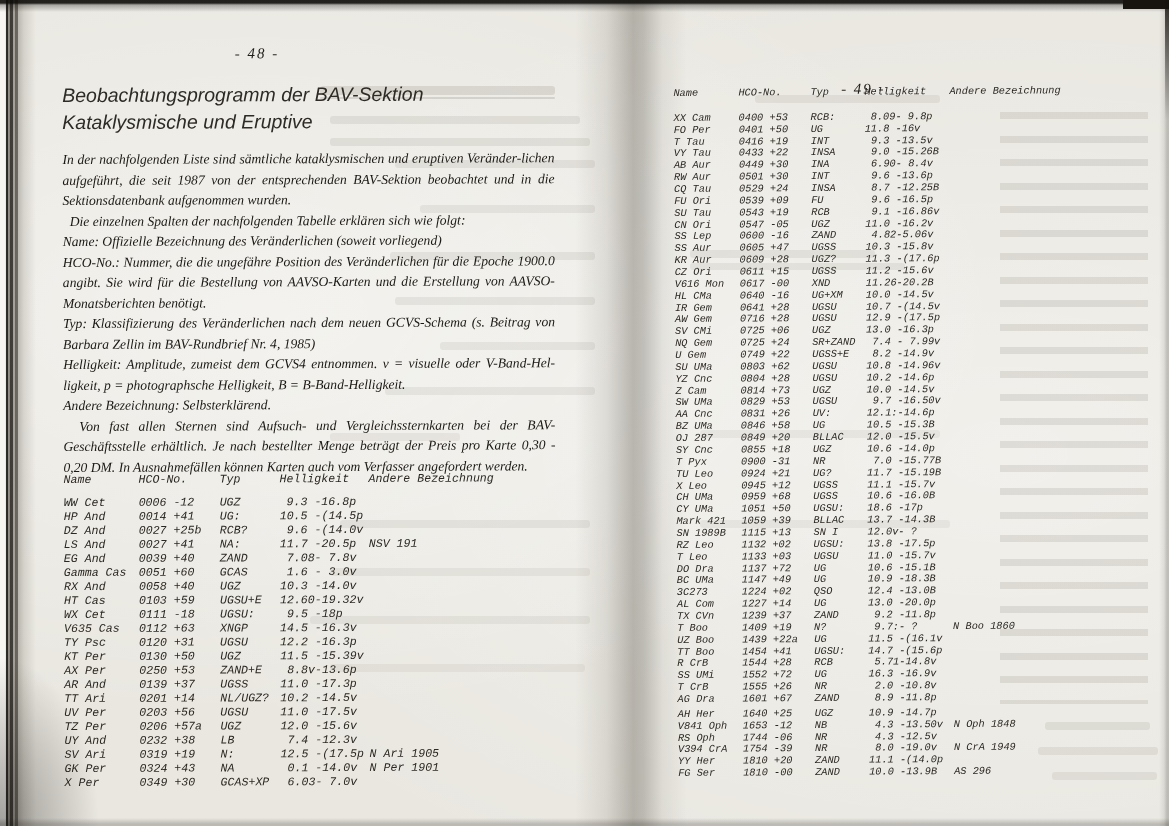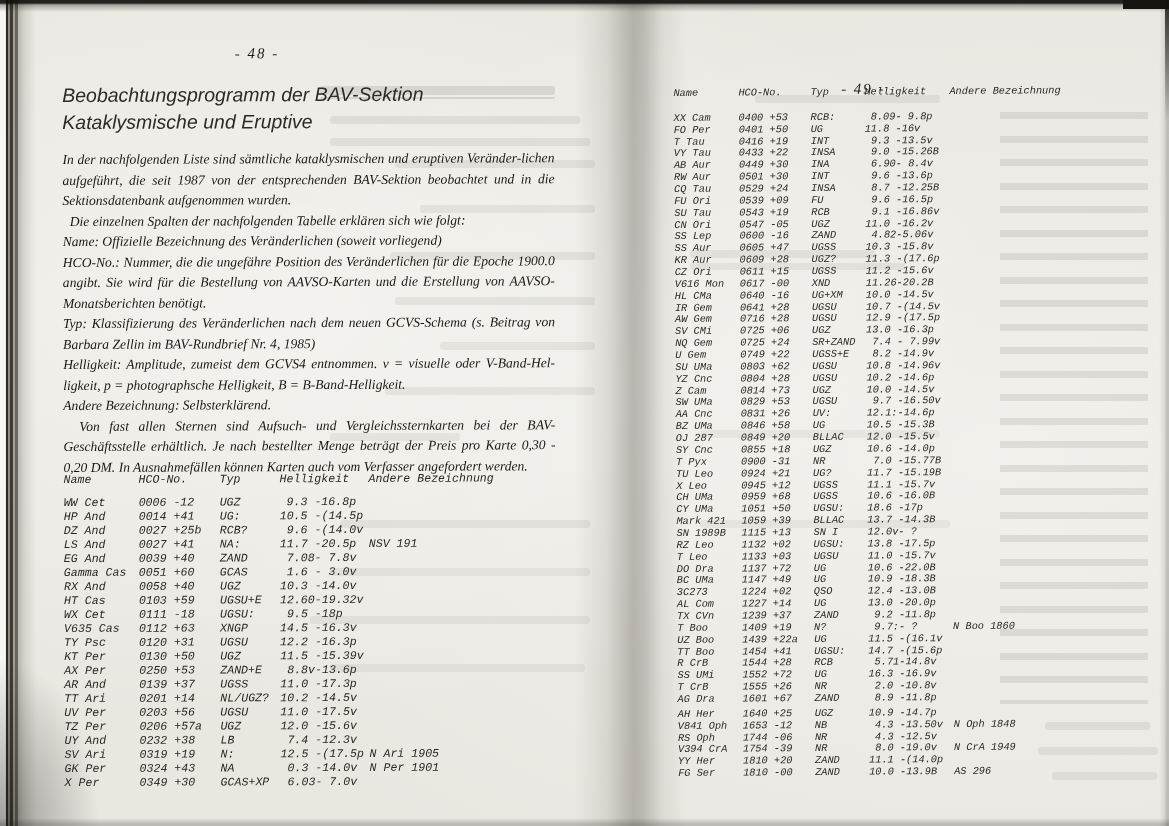--- a/index.html
+++ b/index.html
@@ -304,21 +304,21 @@
             <span class="tcell">0319 +19</span>
             <span class="tcell">N:</span>
             <span class="tcell">12.5 -(17.5p</span>
             <span class="tcell">N Ari 1905</span>
           </div>
 
           <div class="trow">
             <span class="tcell">GK Per</span>
             <span class="tcell">0324 +43</span>
             <span class="tcell">NA</span>
-            <span class="tcell"> 0.3 -14.0v</span>
+            <span class="tcell"> 0.1 -14.0v</span>
             <span class="tcell">N Per 1901</span>
           </div>
 
           <div class="trow">
             <span class="tcell">X Per</span>
             <span class="tcell">0349 +30</span>
             <span class="tcell">GCAS+XP</span>
             <span class="tcell"> 6.03- 7.0v</span>
             <span class="tcell"></span>
           </div>
@@ -640,21 +640,21 @@
             <span class="tcell">1133 +03</span>
             <span class="tcell">UGSU</span>
             <span class="tcell">11.0 -15.7v</span>
             <span class="tcell"></span>
           </div>
 
           <div class="trow">
             <span class="tcell">DO Dra</span>
             <span class="tcell">1137 +72</span>
             <span class="tcell">UG</span>
-            <span class="tcell">10.6 -22.0B</span>
+            <span class="tcell">10.6 -15.1B</span>
             <span class="tcell"></span>
           </div>
 
           <div class="trow">
             <span class="tcell">BC UMa</span>
             <span class="tcell">1147 +49</span>
             <span class="tcell">UG</span>
             <span class="tcell">10.9 -18.3B</span>
             <span class="tcell"></span>
           </div>

